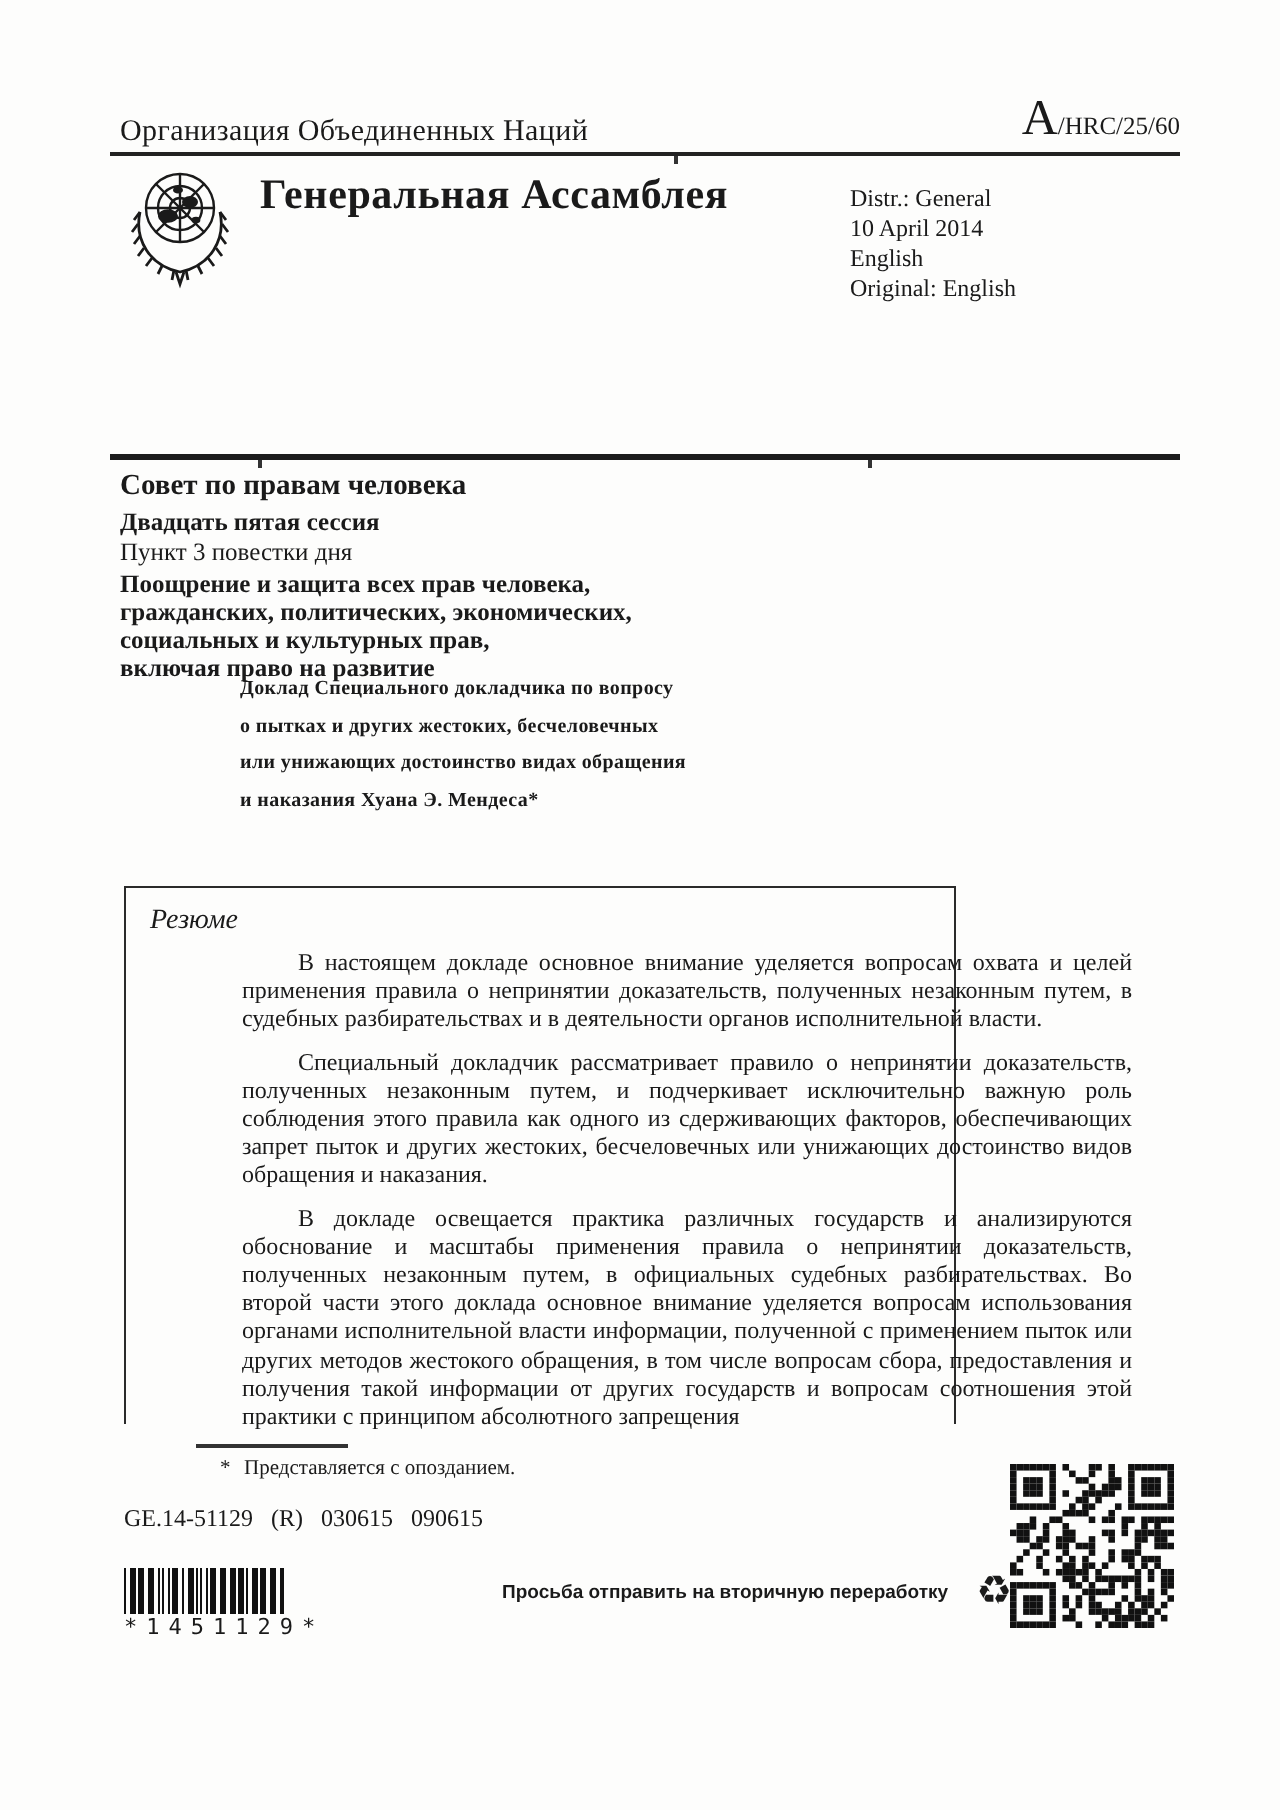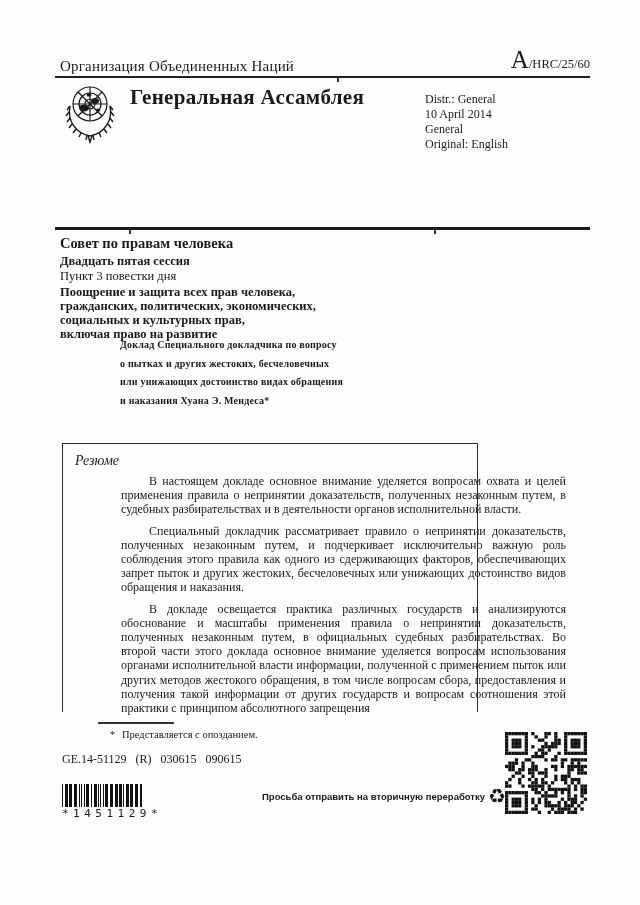--- a/index.html
+++ b/index.html
@@ -41,21 +41,21 @@
   }
   
   .footnote-sep{left:98px;top:722px;width:76px;height:1.5px;background:#333;}
   .footnote{left:110px;top:729px;font-size:10.5px;}
   .footnote .fn-marker{display:inline-block;width:12px;}
   
   .ge-line{left:62px;top:752px;font-size:12px;white-space:pre;}
   .barcode-wrap{left:62px;top:784px;width:82px;}
   .barcode-svg{display:block;}
   .barcode-text{font-size:11px;letter-spacing:4.5px;margin-top:0px;text-align:right;font-family:"DejaVu Sans Mono","Liberation Mono",monospace;white-space:nowrap;}
-  .recycle-line{left:230px;top:786px;width:276px;display:flex;justify-content:flex-end;align-items:center;gap:3px;}
+  .recycle-line{left:230px;top:786px;width:276px;display:flex;justify-content:flex-end;align-items:center;gap:14px;}
   .recycle-text{font-size:9.5px;font-weight:bold;font-family:"Liberation Sans","DejaVu Sans",sans-serif;}
   .recycle-icon{font-size:20px;line-height:20px;}
   .qr{left:505px;top:732px;}
 </style>
 </head>
 <body>
 
 <div class="page">
 
   <div class="abs org-name">Организация Объединенных Наций</div>
@@ -88,21 +88,21 @@
         <path d="M8,26 l-3,4 M7,32 l-3,4 M8,38 l-3,4 M10,44 l-3,4 M14,49 l-3,4 M19,53 l-2,4 M25,55 l-1,5"></path>
         <path d="M48,26 l3,4 M49,32 l3,4 M48,38 l3,4 M46,44 l3,4 M42,49 l3,4 M37,53 l2,4 M31,55 l1,5"></path>
         <path d="M26,56 l2,6 l2,-6"></path>
       </g>
     </svg>
   </div>
   <div class="abs assembly-title">Генеральная Ассамблея</div>
   <div class="abs distr-block">
     <div>Distr.: General</div>
     <div>10 April 2014</div>
-    <div>General</div>
+    <div>English</div>
     <div>Original: English</div>
   </div>
 
   <div class="abs rule-2"></div>
   <div class="abs rule-tick" style="left:129px;top:230px;"></div>
   <div class="abs rule-tick" style="left:434px;top:230px;"></div>
 
   <div class="abs session-block">
     <div class="council">Совет по правам человека</div>
     <div class="session-line">Двадцать пятая сессия</div>

